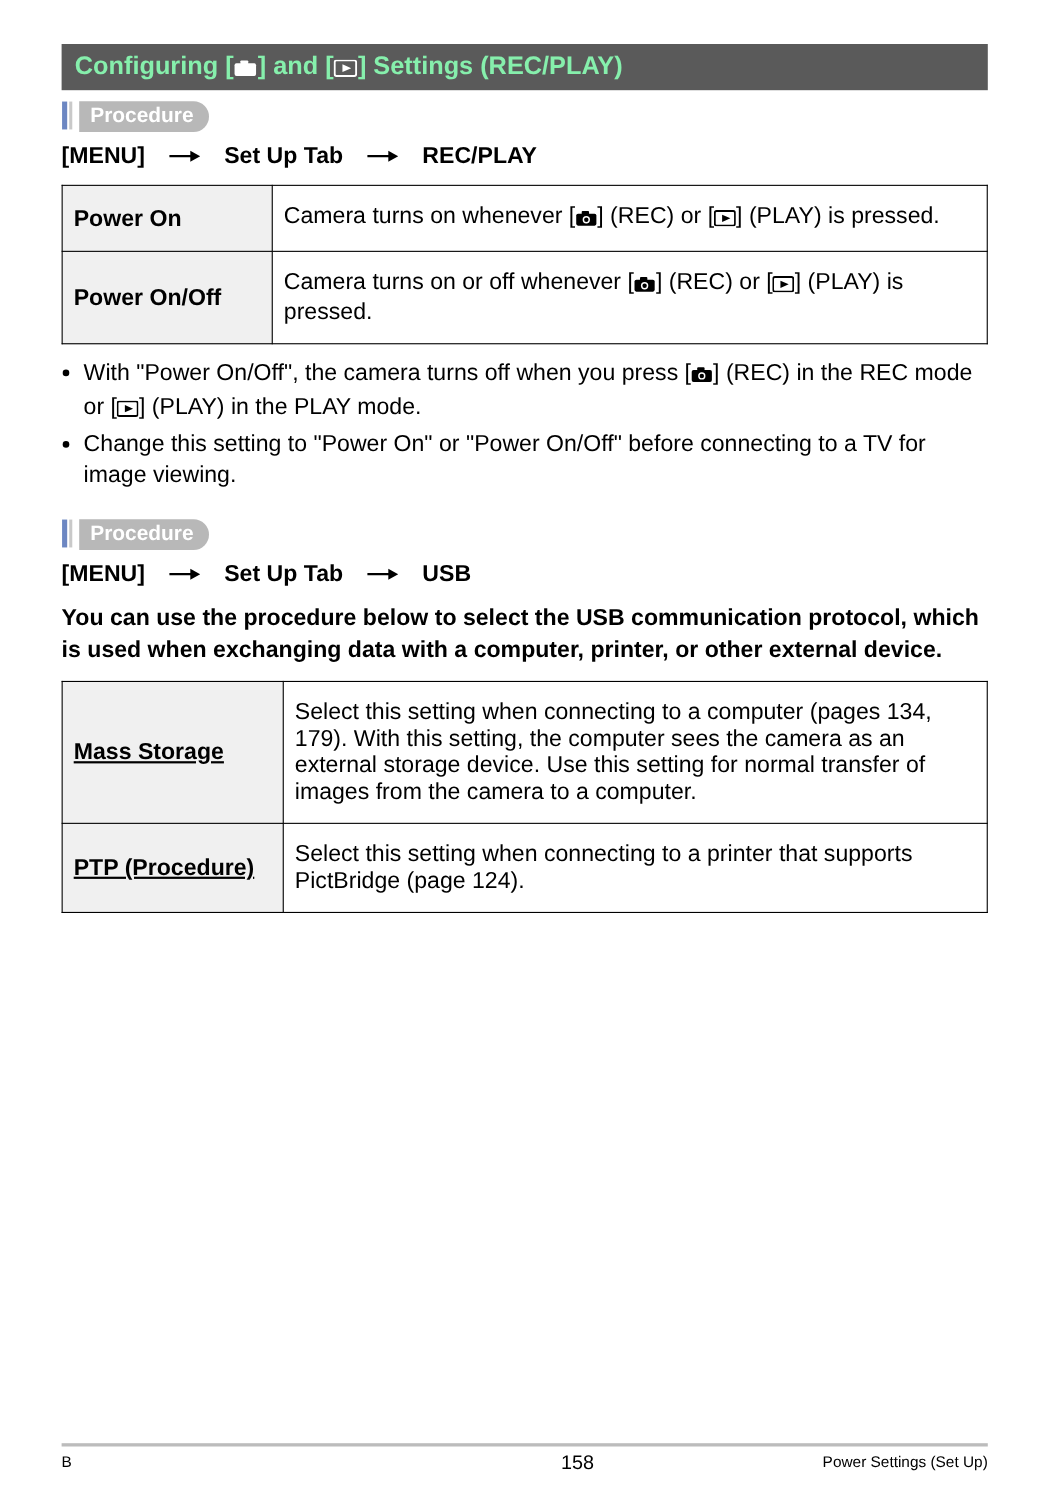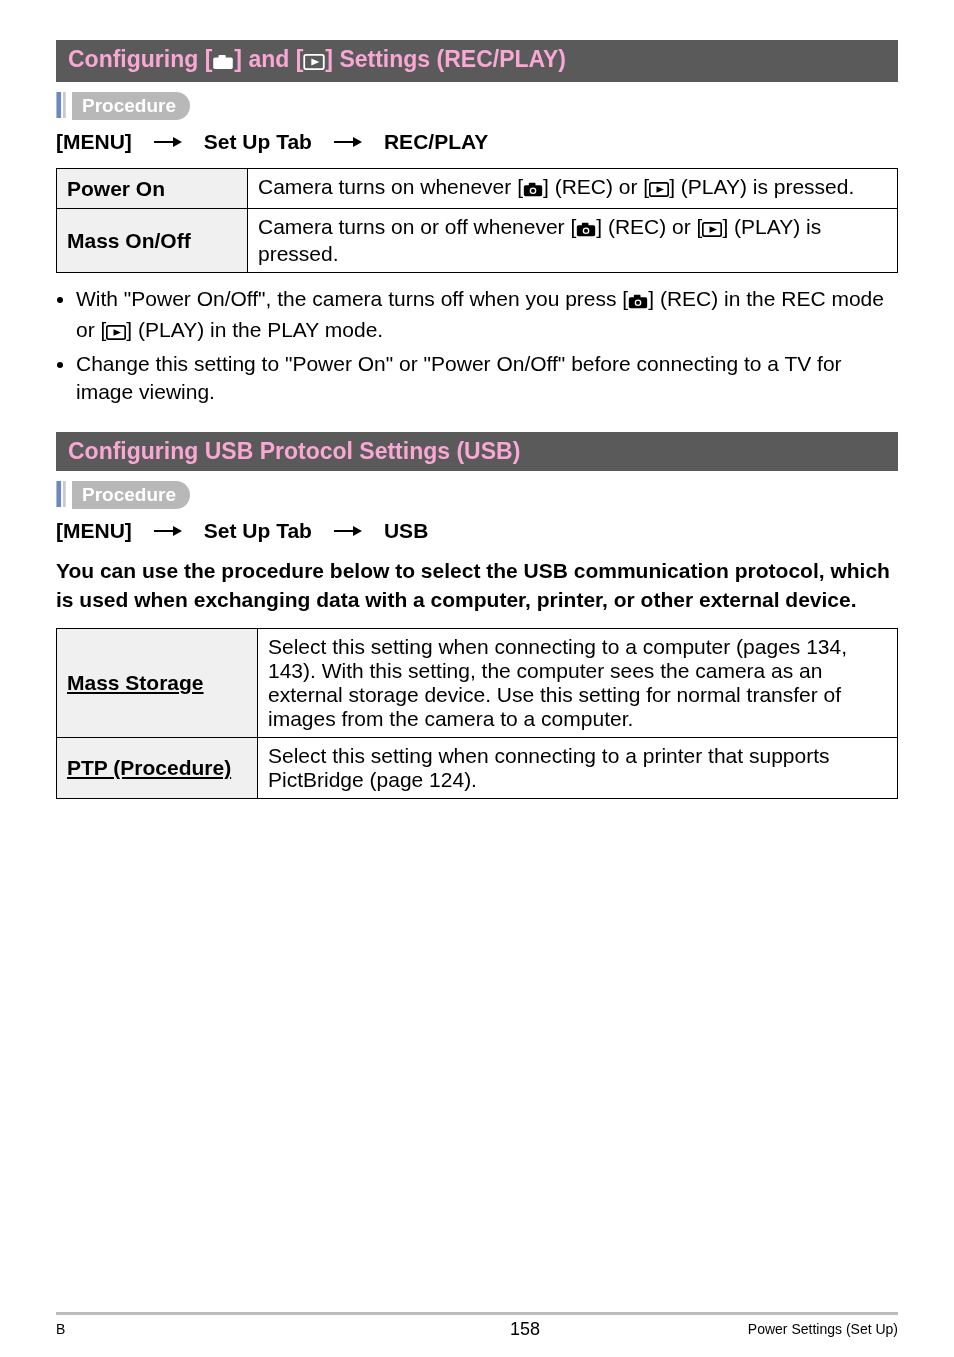--- a/index.html
+++ b/index.html
@@ -11,21 +11,21 @@
   }
   .page {
     width: 954px;
     height: 1357px;
     position: relative;
     box-sizing: border-box;
     padding: 40px 56px 0 56px;
   }
   .section-bar {
     background: #5a5a5a;
-    color: #f9a8d4;
+    color: #86efac;
     font-weight: bold;
     font-size: 23px;
     padding: 6px 12px;
     margin-bottom: 10px;
   }
   .proc-row {
     display: flex;
     align-items: flex-start;
     margin-top: 8px;
     margin-bottom: 6px;
@@ -59,21 +59,21 @@
     display: inline-flex;
     align-items: center;
   }
   table.settings {
     border-collapse: collapse;
     width: 100%;
     margin-bottom: 12px;
   }
   table.settings td {
     border: 1px solid #000;
-    padding: 6px 10px;
+    padding: 16px 10px;
     font-size: 21px;
     vertical-align: middle;
   }
   table.settings td.key {
     font-weight: bold;
     width: 170px;
     background: #f0f0f0;
   }
   table.settings.wide td.key { width: 180px; text-decoration: underline; }
   .notes {
@@ -191,21 +191,21 @@
       <td class="key">Power On</td>
       <td>
         <span>Camera turns on whenever [</span><span class="icon"><svg width="20" height="15">
                 <use href="#camera"></use>
               </svg></span><span>] (REC) or [</span><span class="icon"><svg width="20" height="15">
                 <use href="#play"></use>
               </svg></span><span>] (PLAY) is pressed.</span>
       </td>
     </tr>
     <tr>
-      <td class="key">Mass On/Off</td>
+      <td class="key">Power On/Off</td>
       <td>
         <span>Camera turns on or off whenever [</span><span class="icon"><svg width="20" height="15">
                 <use href="#camera"></use>
               </svg></span><span>] (REC) or [</span><span class="icon"><svg width="20" height="15">
                 <use href="#play"></use>
               </svg></span><span>] (PLAY) is pressed.</span>
       </td>
     </tr>
   </tbody>
     </table>
@@ -216,21 +216,20 @@
         <span>With "Power On/Off", the camera turns off when you press [</span><span class="icon"><svg width="20" height="15">
               <use href="#camera"></use>
             </svg></span><span>] (REC) in the REC mode or [</span><span class="icon"><svg width="20" height="15">
               <use href="#play"></use>
             </svg></span><span>] (PLAY) in the PLAY mode.</span>
       </li>
       <li>Change this setting to "Power On" or "Power On/Off" before connecting to a TV for image viewing.</li>
     </ul>
   </div>
 
-  <div class="section-bar">Configuring USB Protocol Settings (USB)</div>
 
   <div class="proc-row">
     <span class="left-tick">
         <svg width="12" height="26">
           <use href="#proc-tick"></use>
         </svg>
       </span>
     <span class="proc-pill">Procedure</span>
   </div>
 
@@ -249,21 +248,21 @@
       </span>
     <span>USB</span>
   </div>
 
   <p class="para">You can use the procedure below to select the USB communication protocol, which is used when exchanging data with a computer, printer, or other external device.</p>
 
   <table class="settings wide">
     <tbody>
         <tr>
       <td class="key">Mass Storage</td>
-      <td>Select this setting when connecting to a computer (pages 134, 143). With this setting, the computer sees the camera as an external storage device. Use this setting for normal transfer of images from the camera to a computer.</td>
+      <td>Select this setting when connecting to a computer (pages 134, 179). With this setting, the computer sees the camera as an external storage device. Use this setting for normal transfer of images from the camera to a computer.</td>
     </tr>
     <tr>
       <td class="key">PTP (Procedure)</td>
       <td>Select this setting when connecting to a printer that supports PictBridge (page 124).</td>
     </tr>
   </tbody>
     </table>
 
   <div class="footer">
     <div class="footer-rule"></div>

